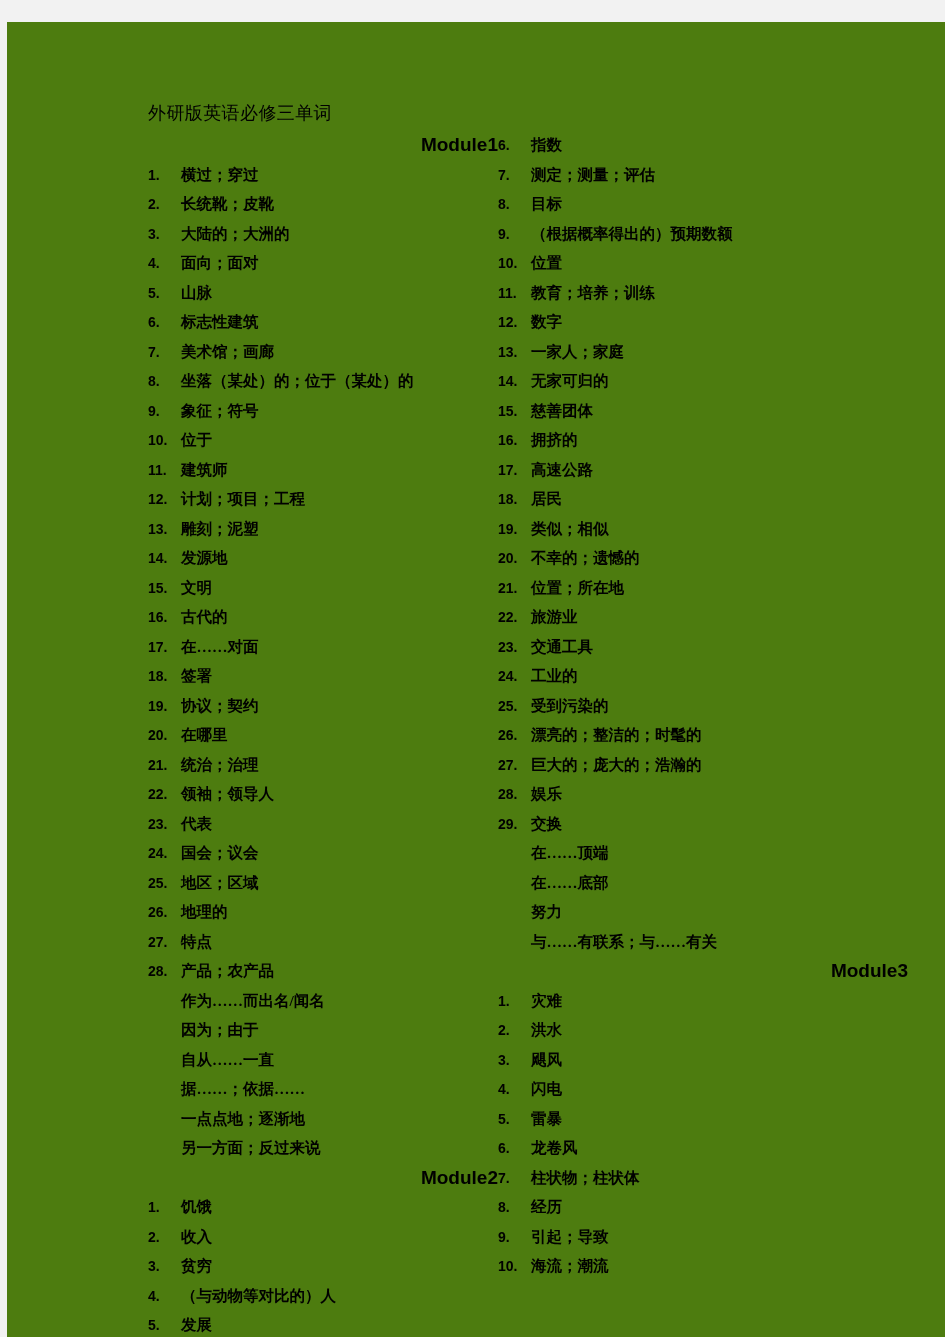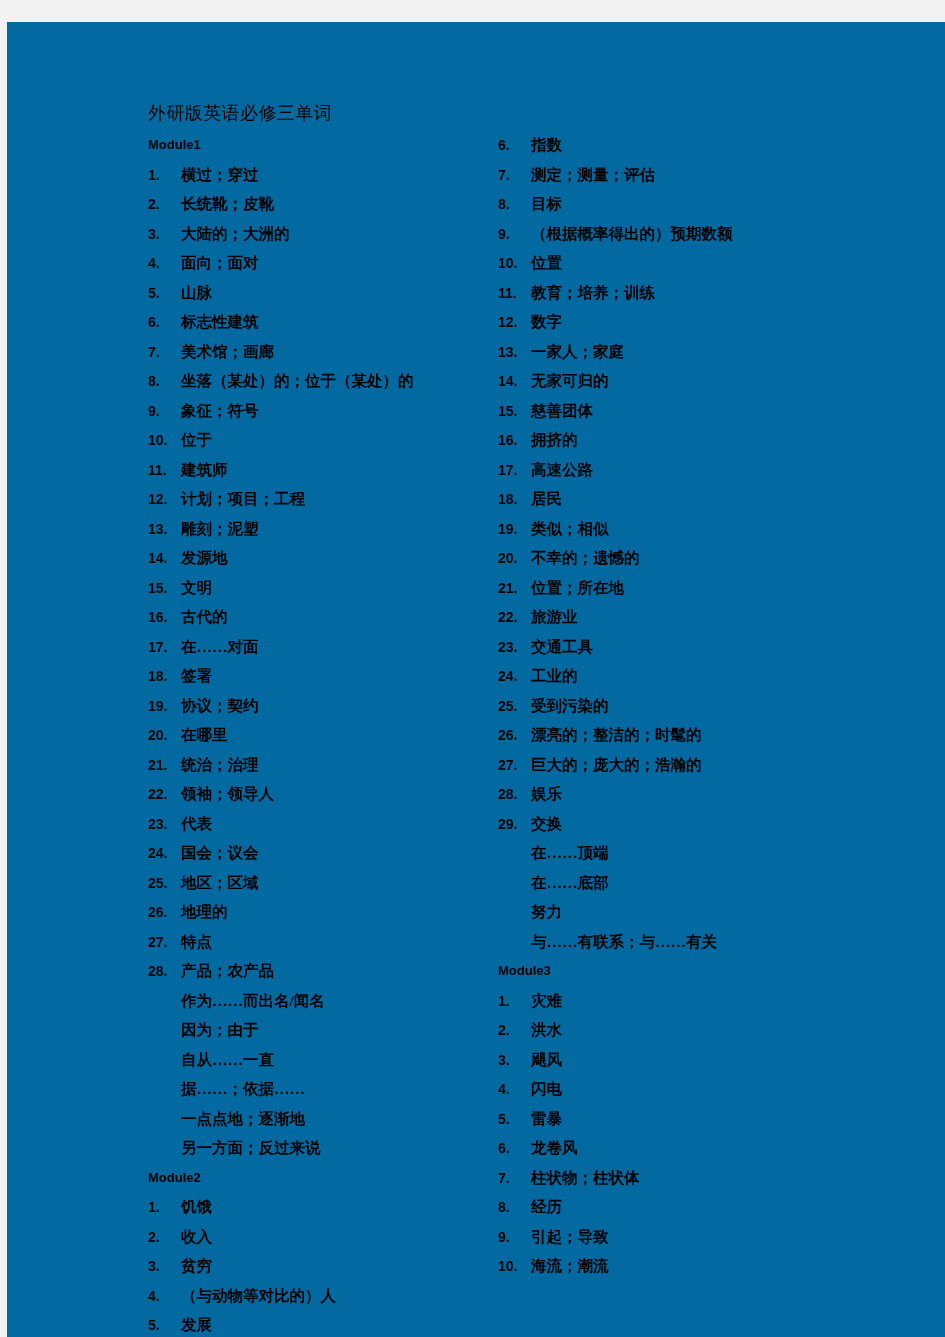--- a/index.html
+++ b/index.html
@@ -12,21 +12,21 @@
     background: #f2f2f2;
     font-family: "Liberation Sans", sans-serif;
     overflow: hidden;
   }
   #page {
     position: absolute;
     left: 7px;
     top: 22px;
     width: 938px;
     height: 1315px;
-    background: #0369a1;
+    background: #4d7c0f;
     box-sizing: border-box;
   }
   #content {
     position: absolute;
     left: 141px;
     top: 76px;
     width: 760px;
   }
   .doc-title {
     font-family: "Liberation Serif", "DejaVu Serif", serif;
@@ -43,24 +43,25 @@
   .col {
     position: absolute;
     top: 0;
   }
   .col-left  { left: 0px;   width: 350px; }
   .col-right { left: 350px; width: 410px; }
 
   .module-head {
     font-family: "Liberation Sans", sans-serif;
     font-weight: bold;
-    font-size: 13px;
+    font-size: 19px;
     line-height: 29.5px;
     color: #000000;
     white-space: nowrap;
+    text-align: right;
   }
   .row {
     display: flex;
     align-items: baseline;
     line-height: 29.5px;
     height: 29.5px;
     white-space: nowrap;
   }
   .row .num {
     font-family: "Liberation Sans", sans-serif;

